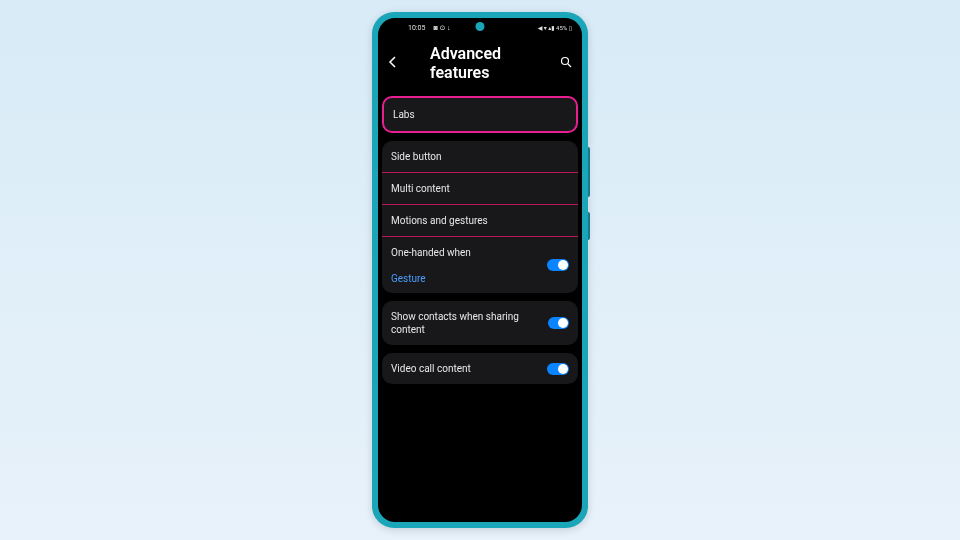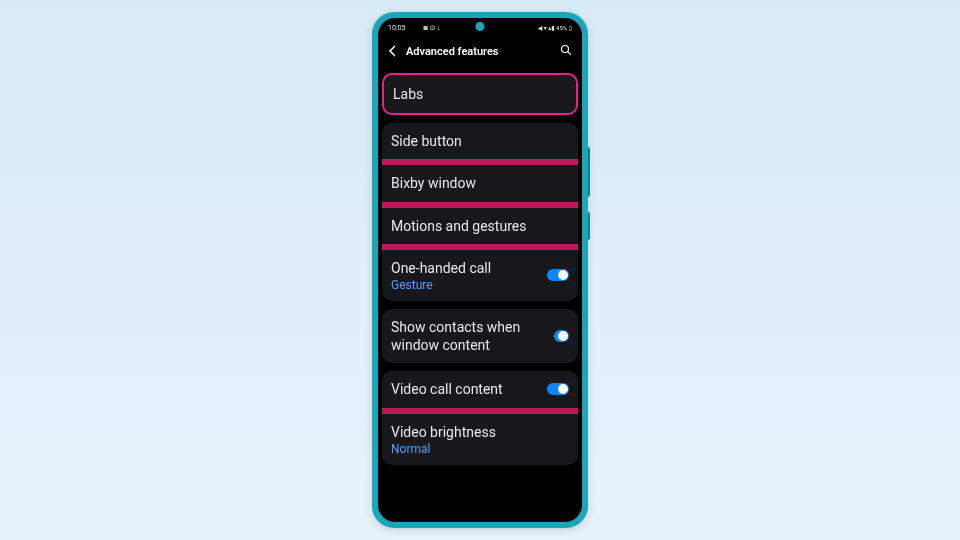--- a/index.html
+++ b/index.html
@@ -61,39 +61,40 @@
   }
   .status-bar {
     display: flex;
     justify-content: space-between;
     align-items: center;
     padding: 3px 10px 0;
     height: 16px;
     font-size: 7px;
     color: #e0e0e0;
   }
-  .status-left { display: flex; align-items: flex-start; gap: 18px; }
+  .status-left { display: flex; align-items: flex-start; gap: 8px; margin-left: 20px; }
   .status-right { display: flex; align-items: center; gap: 1px; font-size: 6px; }
   .header {
     display: flex;
     align-items: center;
     padding: 10px 10px 14px;
     gap: 8px;
   }
   .back-btn {
     color: #fff;
     font-size: 13px;
     line-height: 1;
     cursor: pointer;
   }
   .header-title {
     color: #fff;
-    font-size: 11px;
+    font-size: 16px;
     font-weight: 600;
     flex: 1;
+    margin-left: 24px;
   }
   .search-btn {
     color: #fff;
     font-size: 11px;
     cursor: pointer;
   }
   .content {
     padding: 0 4px;
   }
   .card {
@@ -108,34 +109,34 @@
     border-radius: 10px;
     margin-bottom: 8px;
     padding: 10px 9px;
     cursor: pointer;
   }
   .row {
     display: flex;
     align-items: center;
     justify-content: space-between;
     padding: 9px 9px;
-    border-bottom: 6px solid #be185d;
+    border-bottom: 1px solid #be185d;
     cursor: pointer;
   }
   .row:last-child { border-bottom: none; }
   .row-text { flex: 1; }
   .row-label {
     color: #e8e8e8;
-    font-size: 14px;
+    font-size: 10px;
     line-height: 1.3;
   }
   .row-sublabel {
     color: #4a9eff;
-    font-size: 12px;
-    margin-top: 1px;
+    font-size: 10px;
+    margin-top: 14px;
   }
   .toggle {
     width: 22px;
     height: 12px;
     background: #0a84ff;
     border-radius: 6px;
     position: relative;
     cursor: pointer;
   }
   .toggle-knob {
@@ -186,56 +187,50 @@
 
       <div class="highlight-card">
         <div class="row-label">Labs</div>
       </div>
 
       <div class="card">
         <div class="row">
           <div class="row-label">Side button</div>
         </div>
         <div class="row">
-          <div class="row-label">Bixby window</div>
+          <div class="row-label">Multi content</div>
         </div>
         <div class="row">
           <div class="row-label">Motions and gestures</div>
         </div>
         <div class="row">
           <div class="row-text">
-            <div class="row-label">One-handed call</div>
+            <div class="row-label">One-handed when</div>
             <div class="row-sublabel">Gesture</div>
           </div>
           <div class="toggle">
               <div class="toggle-knob"></div>
             </div>
         </div>
       </div>
 
 
       <div class="card">
         <div class="row">
-          <div class="row-label">Show contacts when window content</div>
+          <div class="row-label">Show contacts when sharing content</div>
           <div class="toggle">
               <div class="toggle-knob"></div>
             </div>
         </div>
       </div>
 
       <div class="card">
         <div class="row">
           <div class="row-label">Video call content</div>
           <div class="toggle">
               <div class="toggle-knob"></div>
             </div>
         </div>
-        <div class="row">
-          <div class="row-text">
-            <div class="row-label">Video brightness</div>
-            <div class="row-sublabel">Normal</div>
-          </div>
-        </div>
       </div>
 
     </div>
   </div>
 </div>
 
 </body></html>

